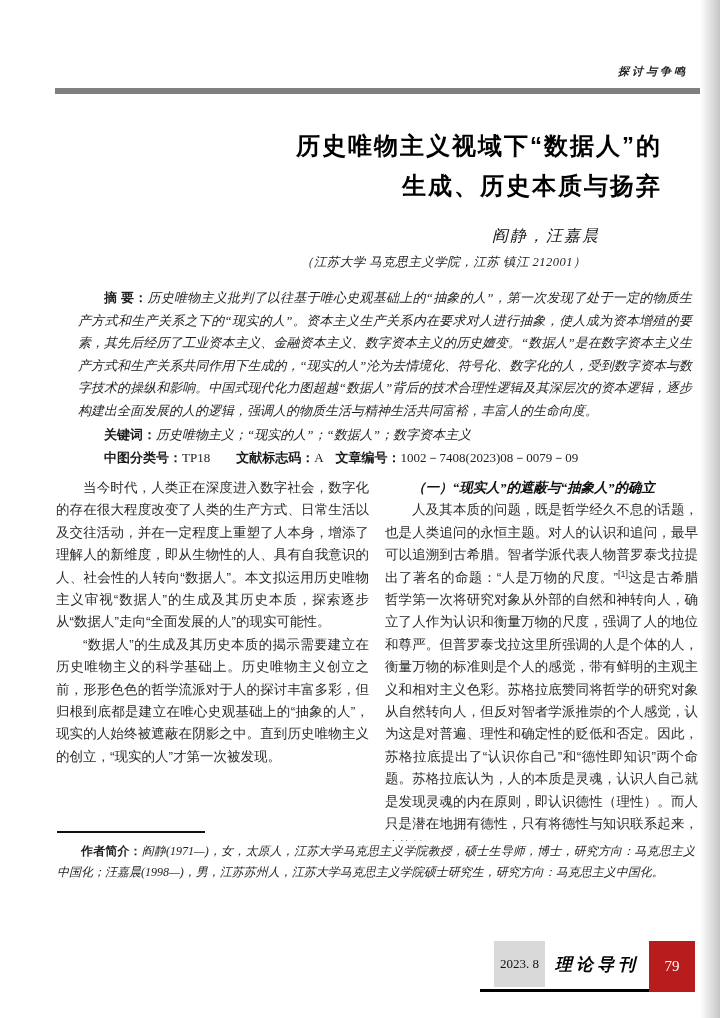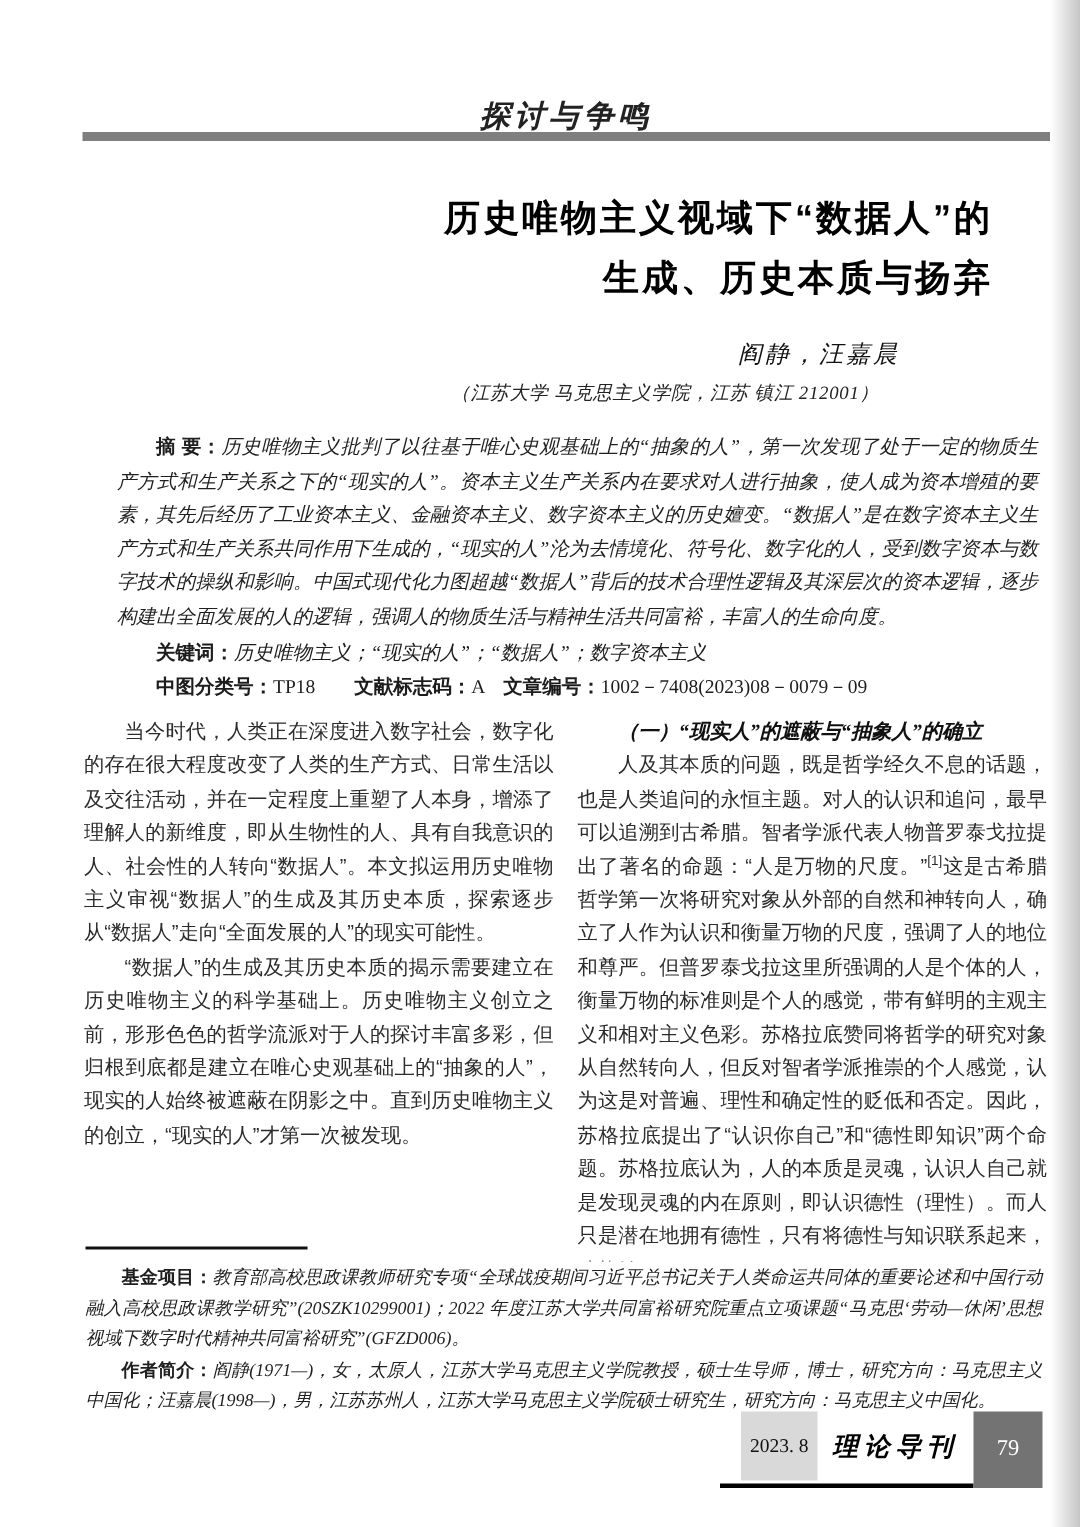--- a/index.html
+++ b/index.html
@@ -8,22 +8,22 @@
     font-family:"Liberation Serif","DejaVu Serif",serif;
     color:#1c1c1c;overflow:hidden;
   }
   .page{position:absolute;inset:0;background:#ffffff;}
   
   .edge-shadow{position:absolute;top:0;right:0;width:20px;height:100%;
     background:linear-gradient(to right,rgba(185,185,185,0),rgba(150,150,150,.55));
     pointer-events:none;}
 
   
-  .col-header{position:absolute;left:55px;width:645px;top:64px;text-align:center;
-    font-size:20px;font-weight:bold;font-style:italic;letter-spacing:3px;color:#222;}
+  .col-header{position:absolute;left:43px;width:645px;top:64px;text-align:right;
+    font-size:11px;font-weight:bold;font-style:italic;letter-spacing:3px;color:#222;}
   .gray-bar{position:absolute;left:55px;width:645px;top:88px;height:6px;background:#7f7f7f;}
 
   
   .title{position:absolute;left:55px;width:645px;top:126px;text-align:right;padding-right:0;
     font-family:"Liberation Sans","DejaVu Sans",sans-serif;font-weight:bold;
     font-size:24px;line-height:40px;letter-spacing:2px;color:#000;}
   .title .tline{padding-right:38px;}
 
   
   .authors{position:absolute;left:55px;width:645px;top:226px;text-align:right;
@@ -67,21 +67,21 @@
   .footnotes p{margin:0;text-indent:2em;}
   .footnotes .label{font-family:"Liberation Sans","DejaVu Sans",sans-serif;
     font-weight:bold;font-style:normal;}
 
   
   .footer{position:absolute;right:25px;top:941px;display:flex;align-items:stretch;}
   .footer-left{display:flex;align-items:center;border-bottom:3px solid #000;
     padding:0 10px 2px 14px;gap:10px;}
   .footer-issue{background:#d9d9d9;font-size:13px;padding:15px 6px;color:#111;}
   .footer-journal{font-size:17px;font-weight:bold;font-style:italic;letter-spacing:4px;color:#000;}
-  .footer-pagebox{background:#737373;color:#fff;font-size:15px;
+  .footer-pagebox{background:#b91c1c;color:#fff;font-size:15px;
     width:46px;display:flex;align-items:center;justify-content:center;
     font-family:"Liberation Serif","DejaVu Serif",serif;}
 </style>
 </head>
 <body>
 
 <div class="page">
 
   <div class="col-header">探讨与争鸣</div>
   <div class="gray-bar"></div>
@@ -117,21 +117,20 @@
     </div>
     <div class="colR">
       <p class="sub-heading">（一）“现实人”的遮蔽与“抽象人”的确立</p>
       <p><span>人及其本质的问题，既是哲学经久不息的话题，也是人类追问的永恒主题。对人的认识和追问，最早可以追溯到古希腊。智者学派代表人物普罗泰戈拉提出了著名的命题：“人是万物的尺度。”</span><sup class="ref">[1]</sup><span>这是古希腊哲学第一次将研究对象从外部的自然和神转向人，确立了人作为认识和衡量万物的尺度，强调了人的地位和尊严。但普罗泰戈拉这里所强调的人是个体的人，衡量万物的标准则是个人的感觉，带有鲜明的主观主义和相对主义色彩。苏格拉底赞同将哲学的研究对象从自然转向人，但反对智者学派推崇的个人感觉，认为这是对普遍、理性和确定性的贬低和否定。因此，苏格拉底提出了“认识你自己”和“德性即知识”两个命题。苏格拉底认为，人的本质是灵魂，认识人自己就是发现灵魂的内在原则，即认识德性（理性）。而人只是潜在地拥有德性，只有将德性与知识联系起来，才能够</span></p>
     </div>
   </div>
 
   <div class="fn-rule"></div>
 
   <div class="footnotes">
-    <p><span class="label">基金项目：</span><span>教育部高校思政课教师研究专项“全球战疫期间习近平总书记关于人类命运共同体的重要论述和中国行动融入高校思政课教学研究”(20SZK10299001)；2022 年度江苏大学共同富裕研究院重点立项课题“马克思‘劳动—休闲’思想视域下数字时代精神共同富裕研究”(GFZD006)。</span></p>
     <p><span class="label">作者简介：</span><span>阎静(1971—)，女，太原人，江苏大学马克思主义学院教授，硕士生导师，博士，研究方向：马克思主义中国化；汪嘉晨(1998—)，男，江苏苏州人，江苏大学马克思主义学院硕士研究生，研究方向：马克思主义中国化。</span></p>
   </div>
 
   <div class="footer">
     <div class="footer-left">
       <span class="footer-issue">2023. 8</span>
       <span class="footer-journal">理论导刊</span>
     </div>
     <div class="footer-pagebox">79</div>
   </div>

